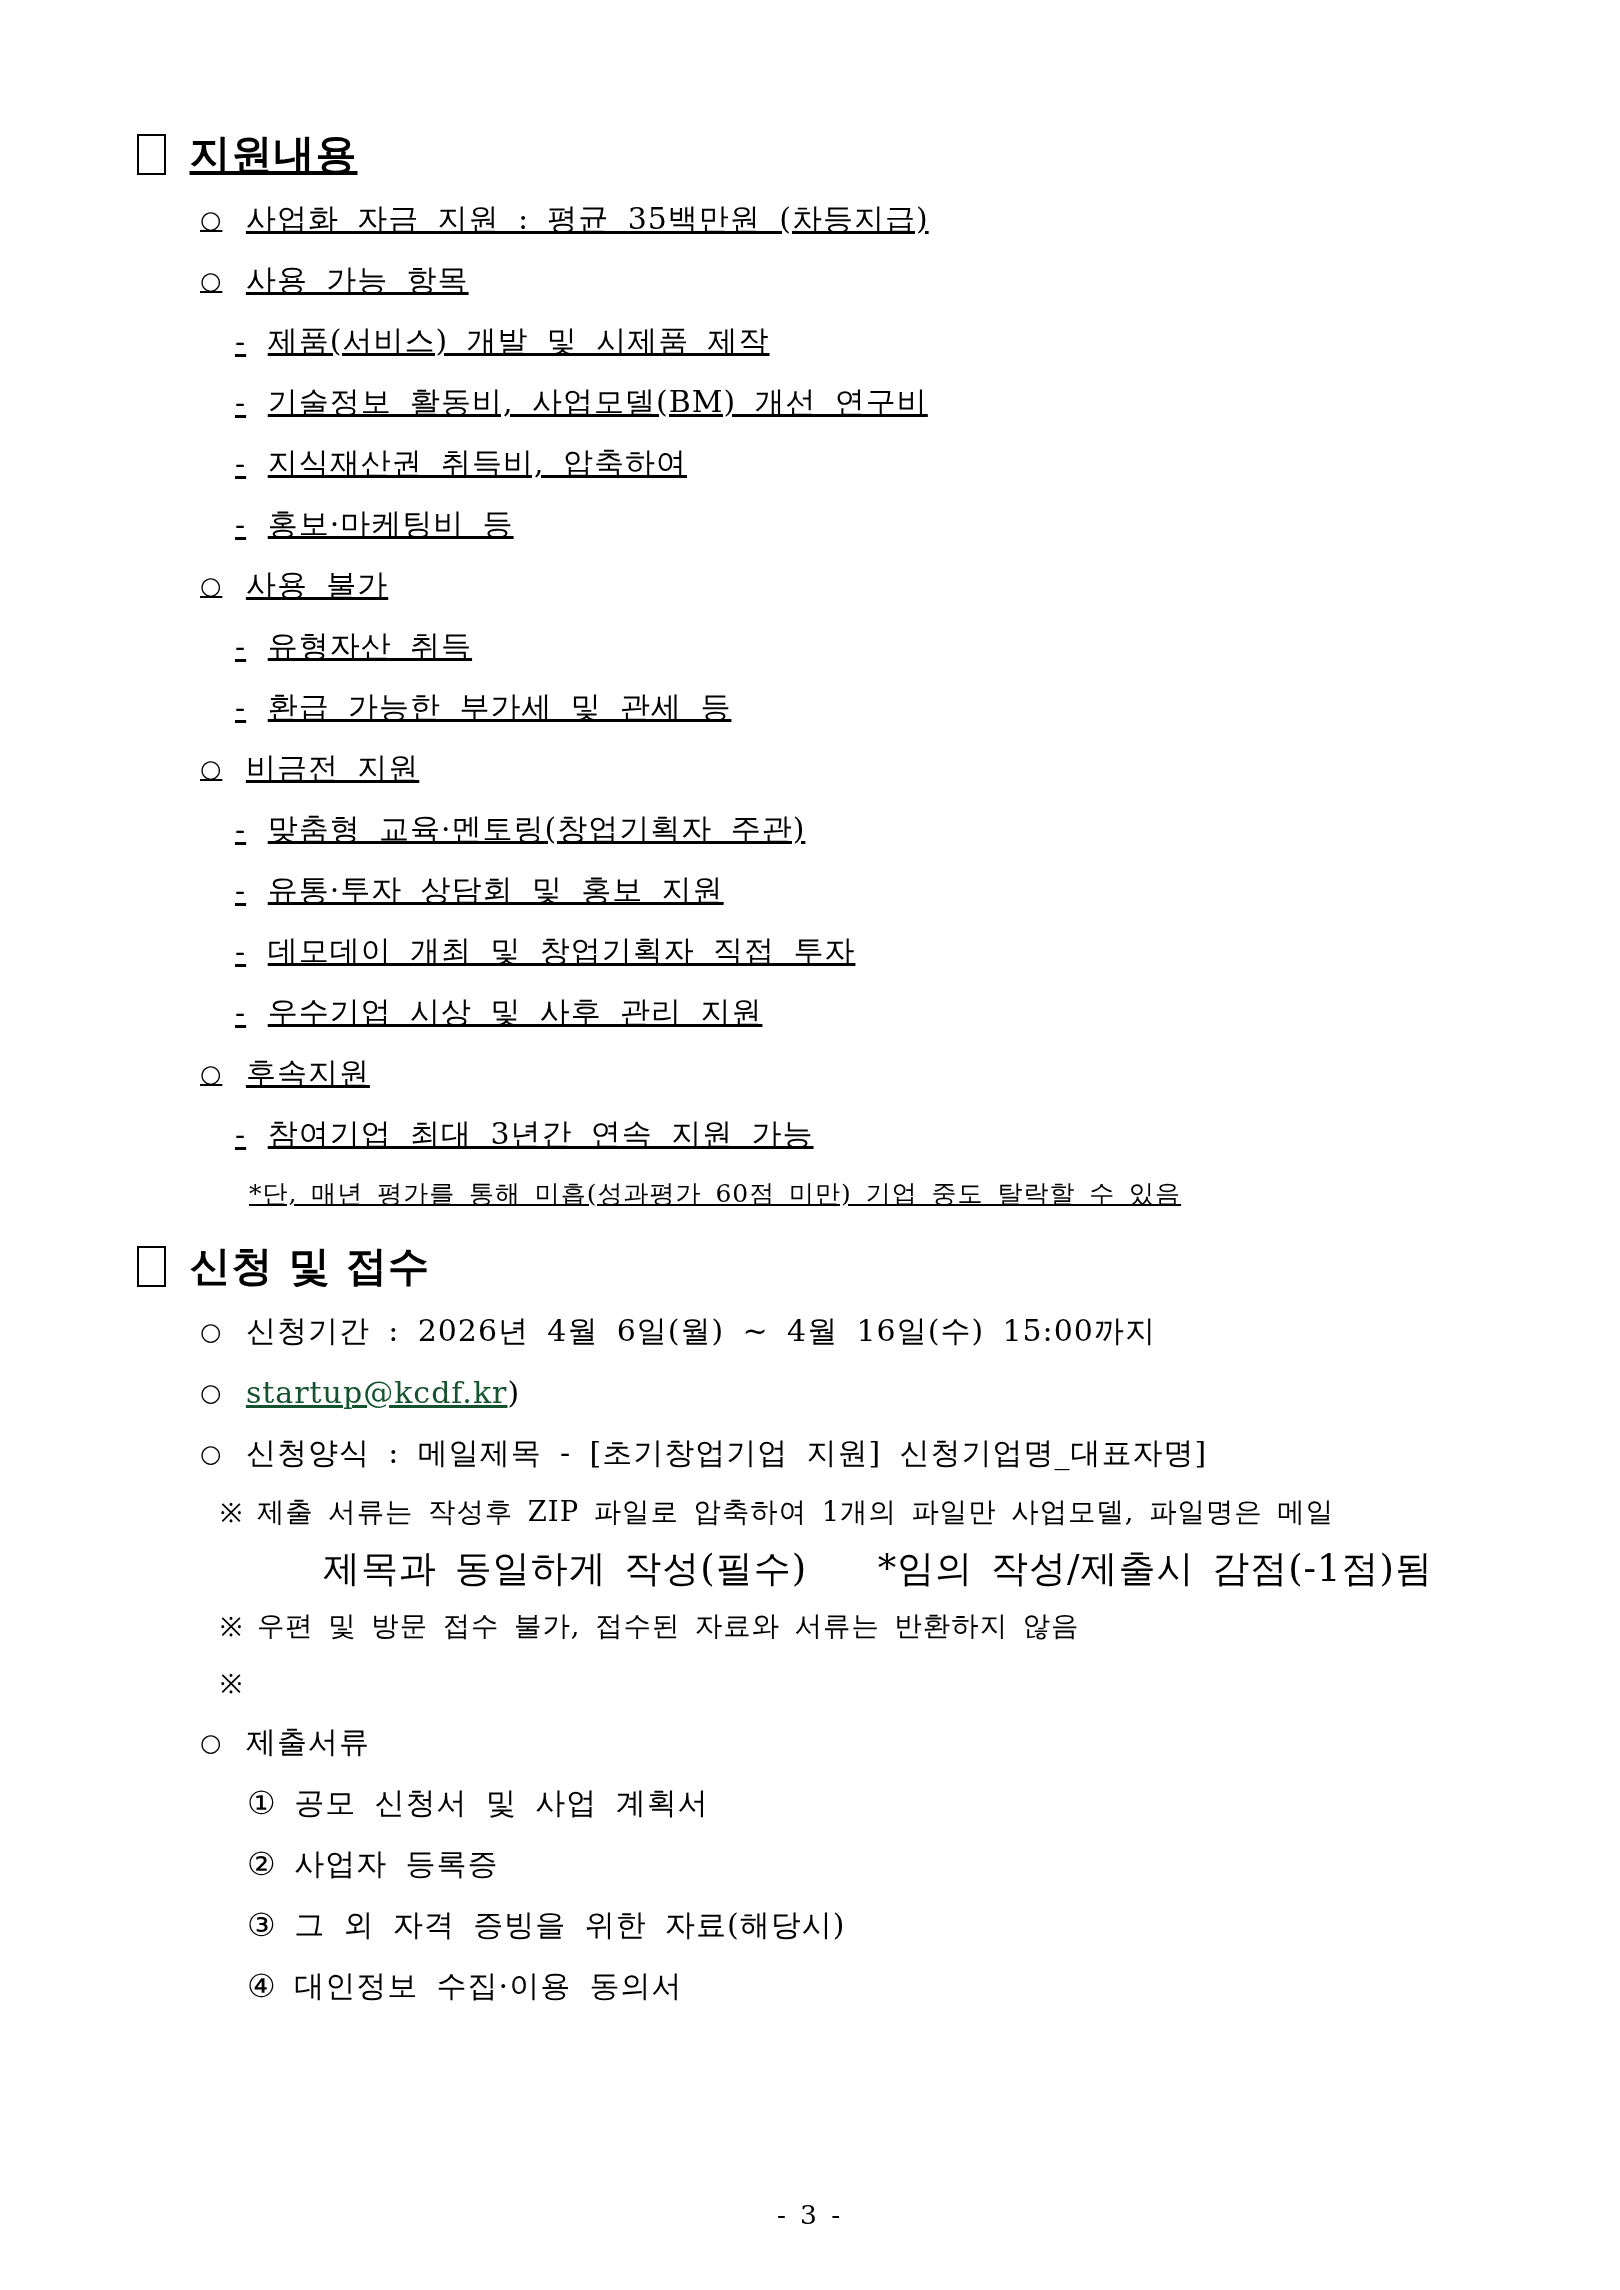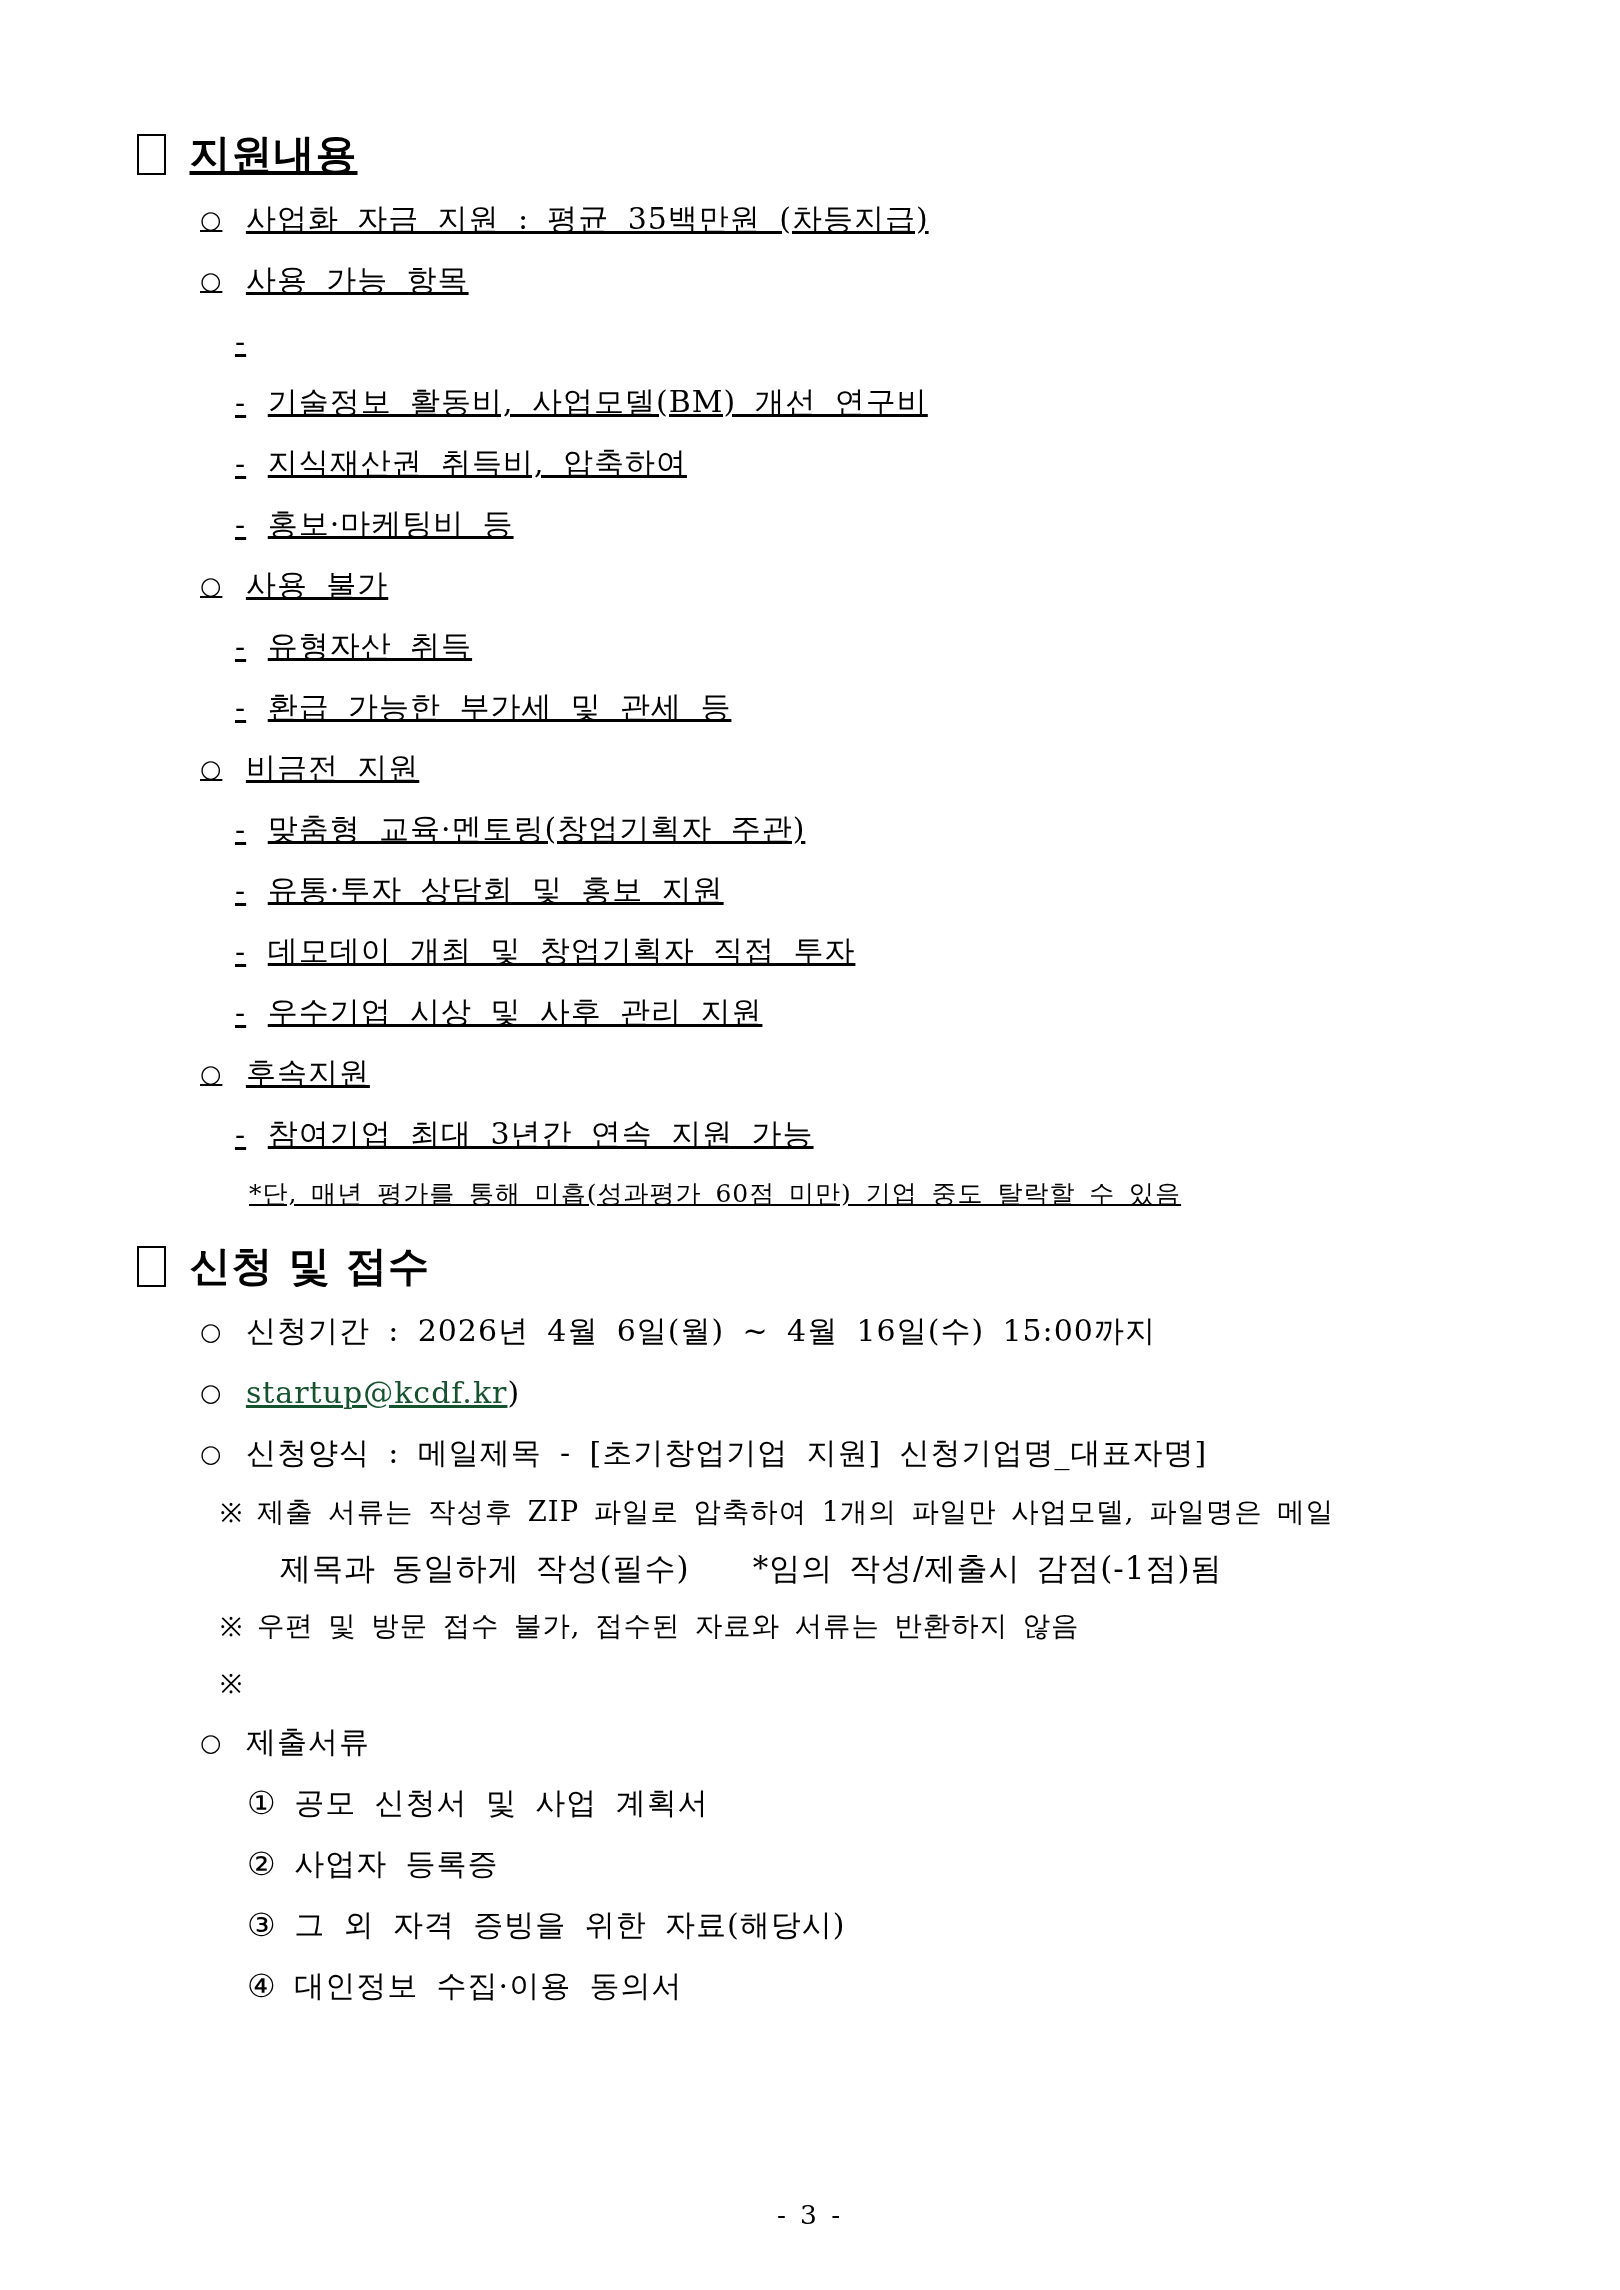--- a/index.html
+++ b/index.html
@@ -33,21 +33,21 @@
     letter-spacing: 1px; word-spacing: 7.8px;
     white-space: nowrap;
   }
   .mk { flex: 0 0 auto; }
   .bullet { padding-left: 200px; }
   .bullet > .mk { font-size: 24.5px; margin-right: 23.5px; }
   .dash { padding-left: 235px; }
   .dash > .mk { margin-right: 21.6px; }
   .note { padding-left: 220px; font-size: 27.4px; height: 57px; word-spacing: 4.9px; }
   .note > .mk { margin-right: 13.7px; font-size: 26.5px; }
-  .notecont { padding-left: 280px; font-size: 31px; height: 57px; word-spacing: 4.9px; }
+  .notecont { padding-left: 280px; font-size: 37px; height: 57px; word-spacing: 4.9px; margin-left: 43px; }
   .star { padding-left: 249px; font-size: 25px; height: 57px; word-spacing: 4.9px; }
   .num { padding-left: 247px; }
   .num > .mk { margin-right: 17.6px; font-size: 32px; }
 
   .email-link { color: #14532d; text-decoration: underline; cursor: pointer; }
 
   .footer {
     position: absolute; left: 0; right: 0; bottom: 61px;
     text-align: center; font-size: 26.5px; letter-spacing: 2.9px;
   }
@@ -66,20 +66,21 @@
     <div class="line bullet">
       <span class="mk">○</span>
       <span>사업화 자금 지원 : 평균 35백만원 (차등지급)</span>
     </div>
     <div class="line bullet">
       <span class="mk">○</span>
       <span>사용 가능 항목</span>
     </div>
     <div class="line dash">
       <span class="mk">-</span>
+      <span>제품(서비스) 개발 및 시제품 제작</span>
     </div>
     <div class="line dash">
       <span class="mk">-</span>
       <span>기술정보 활동비, 사업모델(BM) 개선 연구비</span>
     </div>
     <div class="line dash">
       <span class="mk">-</span>
       <span>지식재산권 취득비, 압축하여</span>
     </div>
     <div class="line dash">

